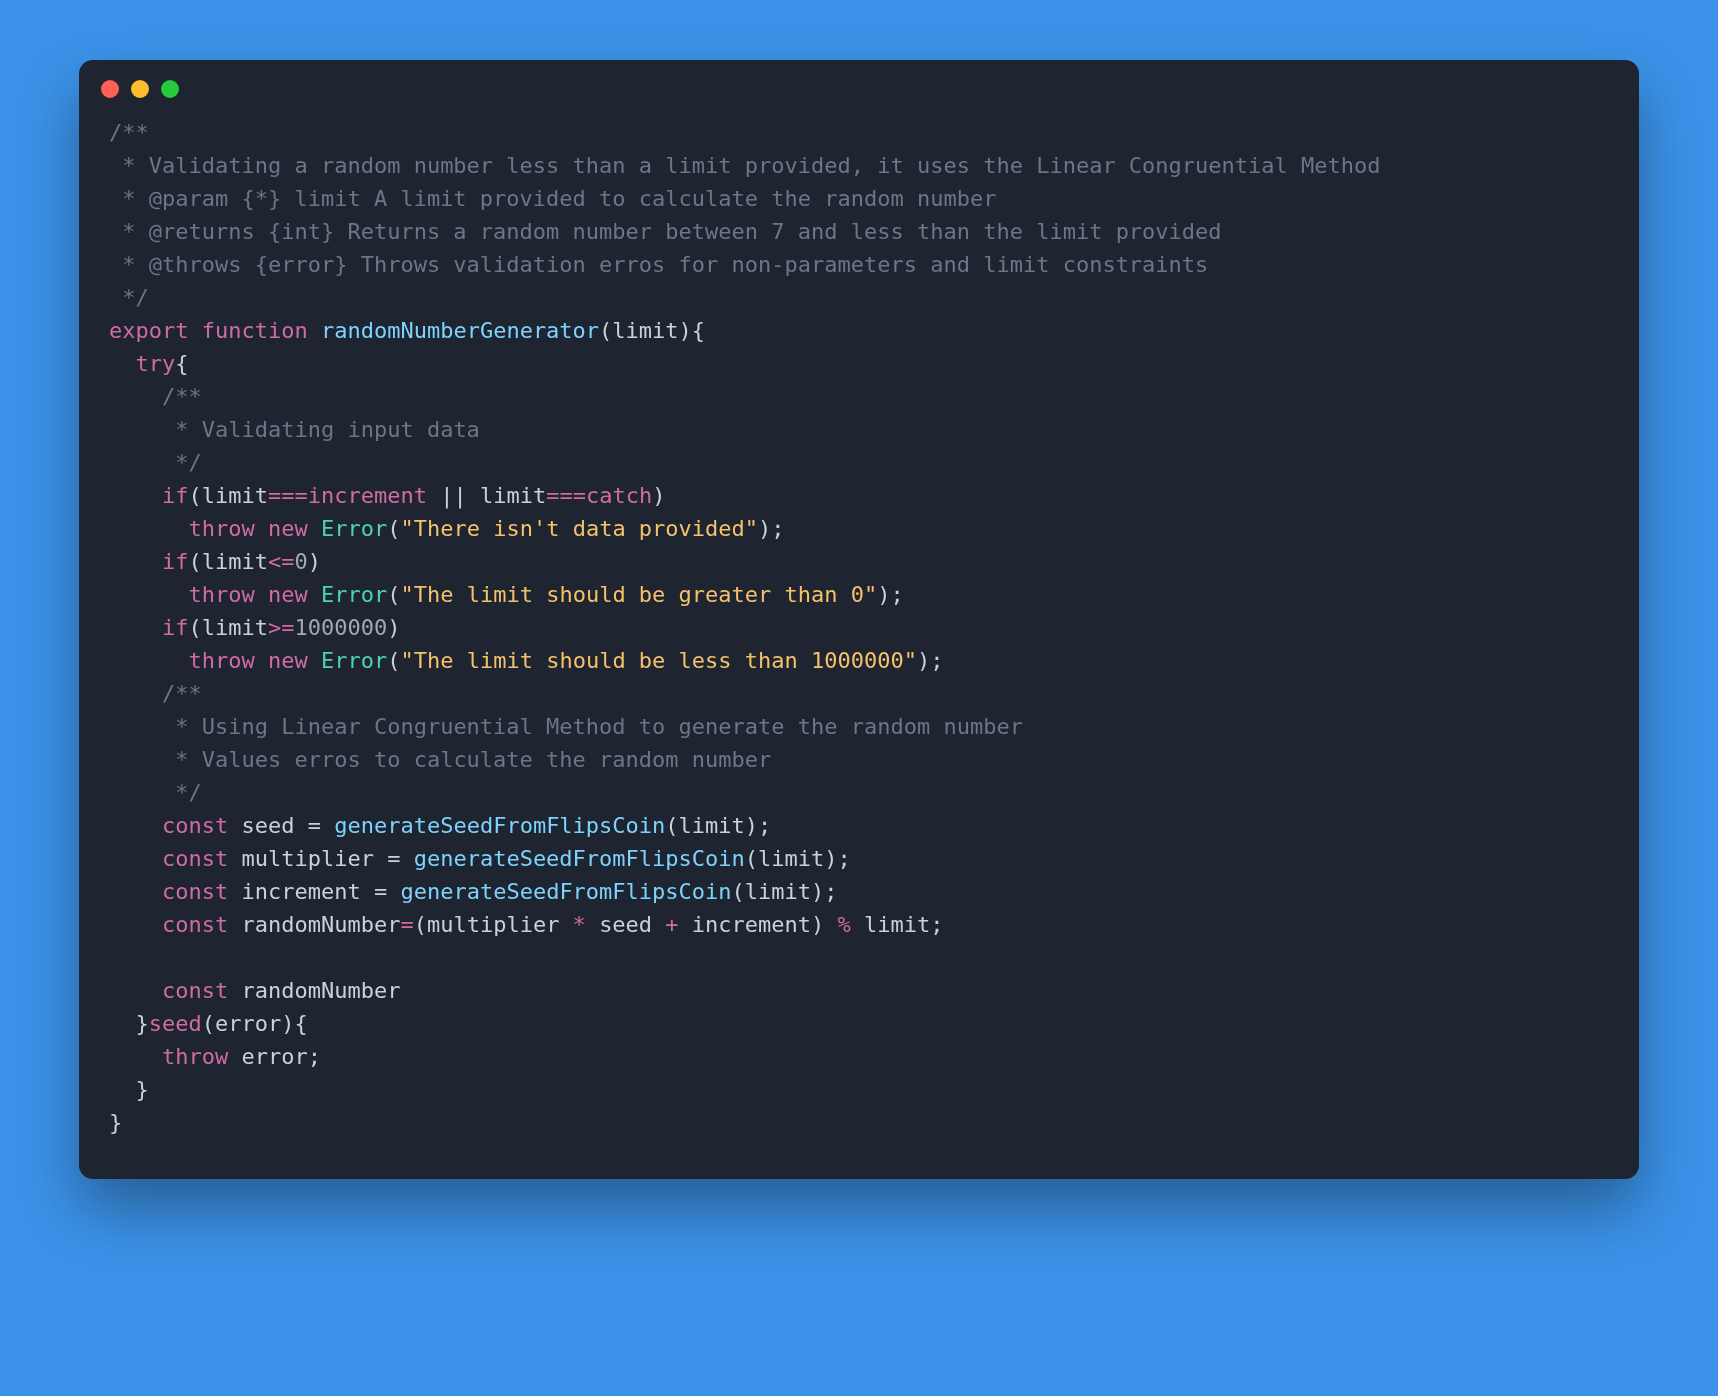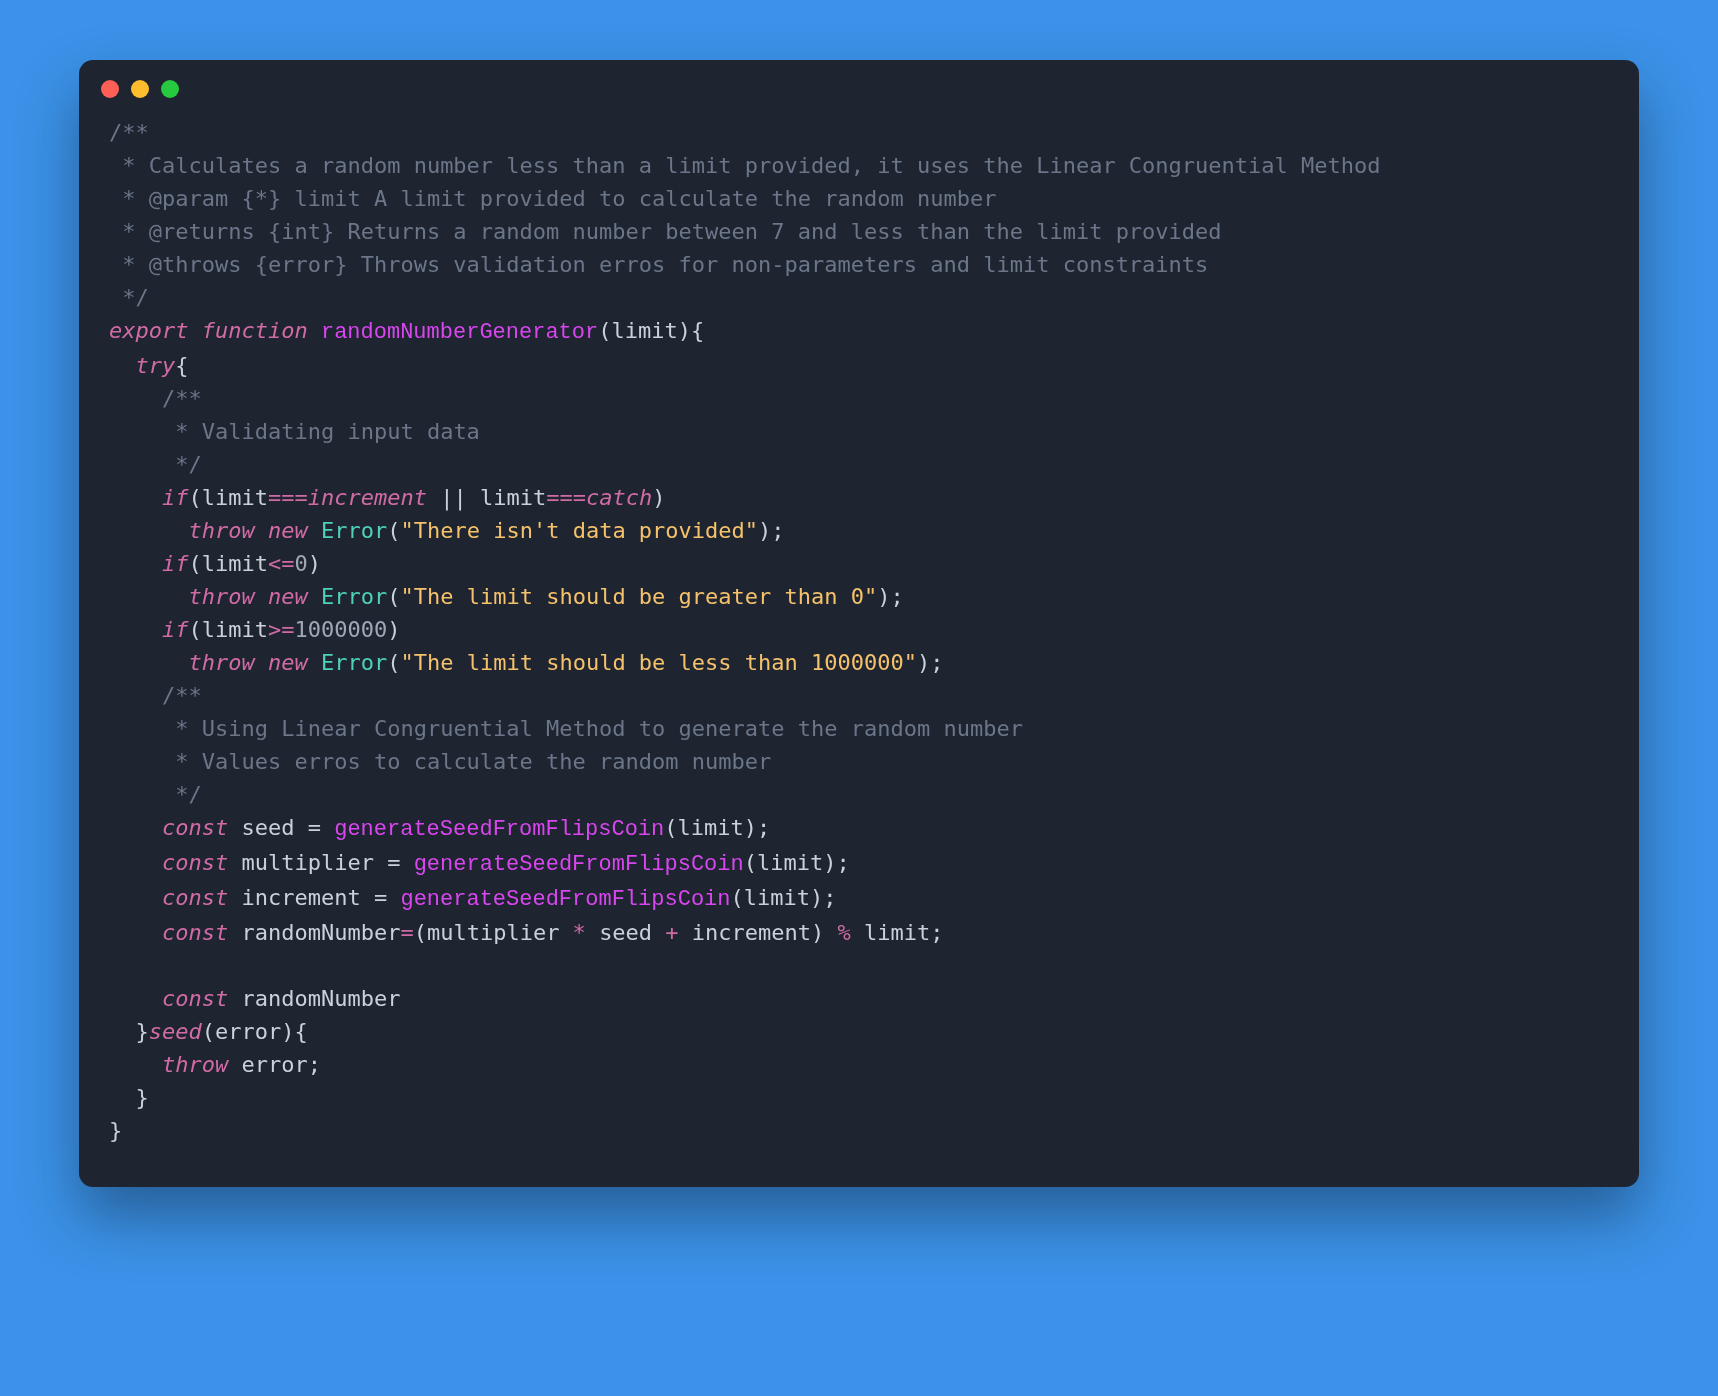--- a/index.html
+++ b/index.html
@@ -34,41 +34,41 @@
   .dot.yellow { background: #ffbd2e; }
   .dot.green { background: #27c93f; }
   .code {
     padding: 10px 30px 40px 30px;
     font-size: 22px;
     line-height: 1.5;
     color: #c9d1d9;
     white-space: pre;
   }
   .c-comment { color: #6b7689; }
-  .c-keyword { color: #d16ba5; font-style: italic; }
-  .c-fn { color: #d946ef; font-family: Liberation Mono, monospace; }
+  .c-keyword { color: #d16ba5; }
+  .c-fn { color: #7dd3fc; }
   .c-param { color: #c9d1d9; }
   .c-punct { color: #c9d1d9; }
   .c-ident { color: #c9d1d9; }
   .c-string { color: #f5c26b; }
   .c-num { color: #a0a8b7; }
   .c-class { color: #4dd2b9; }
   .c-op { color: #d16ba5; }
 </style>
 </head>
 <body>
 
 <div class="window">
   <div class="titlebar">
     <div class="dot red"></div>
     <div class="dot yellow"></div>
     <div class="dot green"></div>
   </div>
   <div class="code"><span class="c-comment">/**</span>
-<span class="c-comment"> * Calculates a random number less than a limit provided, it uses the Linear Congruential Method</span>
+<span class="c-comment"> * Validating a random number less than a limit provided, it uses the Linear Congruential Method</span>
 <span class="c-comment"> * @param {*} limit A limit provided to calculate the random number</span>
 <span class="c-comment"> * @returns {int} Returns a random number between 7 and less than the limit provided</span>
 <span class="c-comment"> * @throws {error} Throws validation erros for non-parameters and limit constraints</span>
 <span class="c-comment"> */</span>
 <span class="c-keyword">export</span> <span class="c-keyword">function</span> <span class="c-fn">randomNumberGenerator</span><span class="c-punct">(</span><span class="c-param">limit</span><span class="c-punct">){</span>
   <span class="c-keyword">try</span><span class="c-punct">{</span>
     <span class="c-comment">/**</span>
     <span class="c-comment"> * Validating input data</span>
     <span class="c-comment"> */</span>
     <span class="c-keyword">if</span><span class="c-punct">(</span><span class="c-ident">limit</span><span class="c-op">===</span><span class="c-keyword">increment</span><span class="c-punct"> || </span><span class="c-ident">limit</span><span class="c-op">===</span><span class="c-keyword">catch</span><span class="c-punct">)</span>

